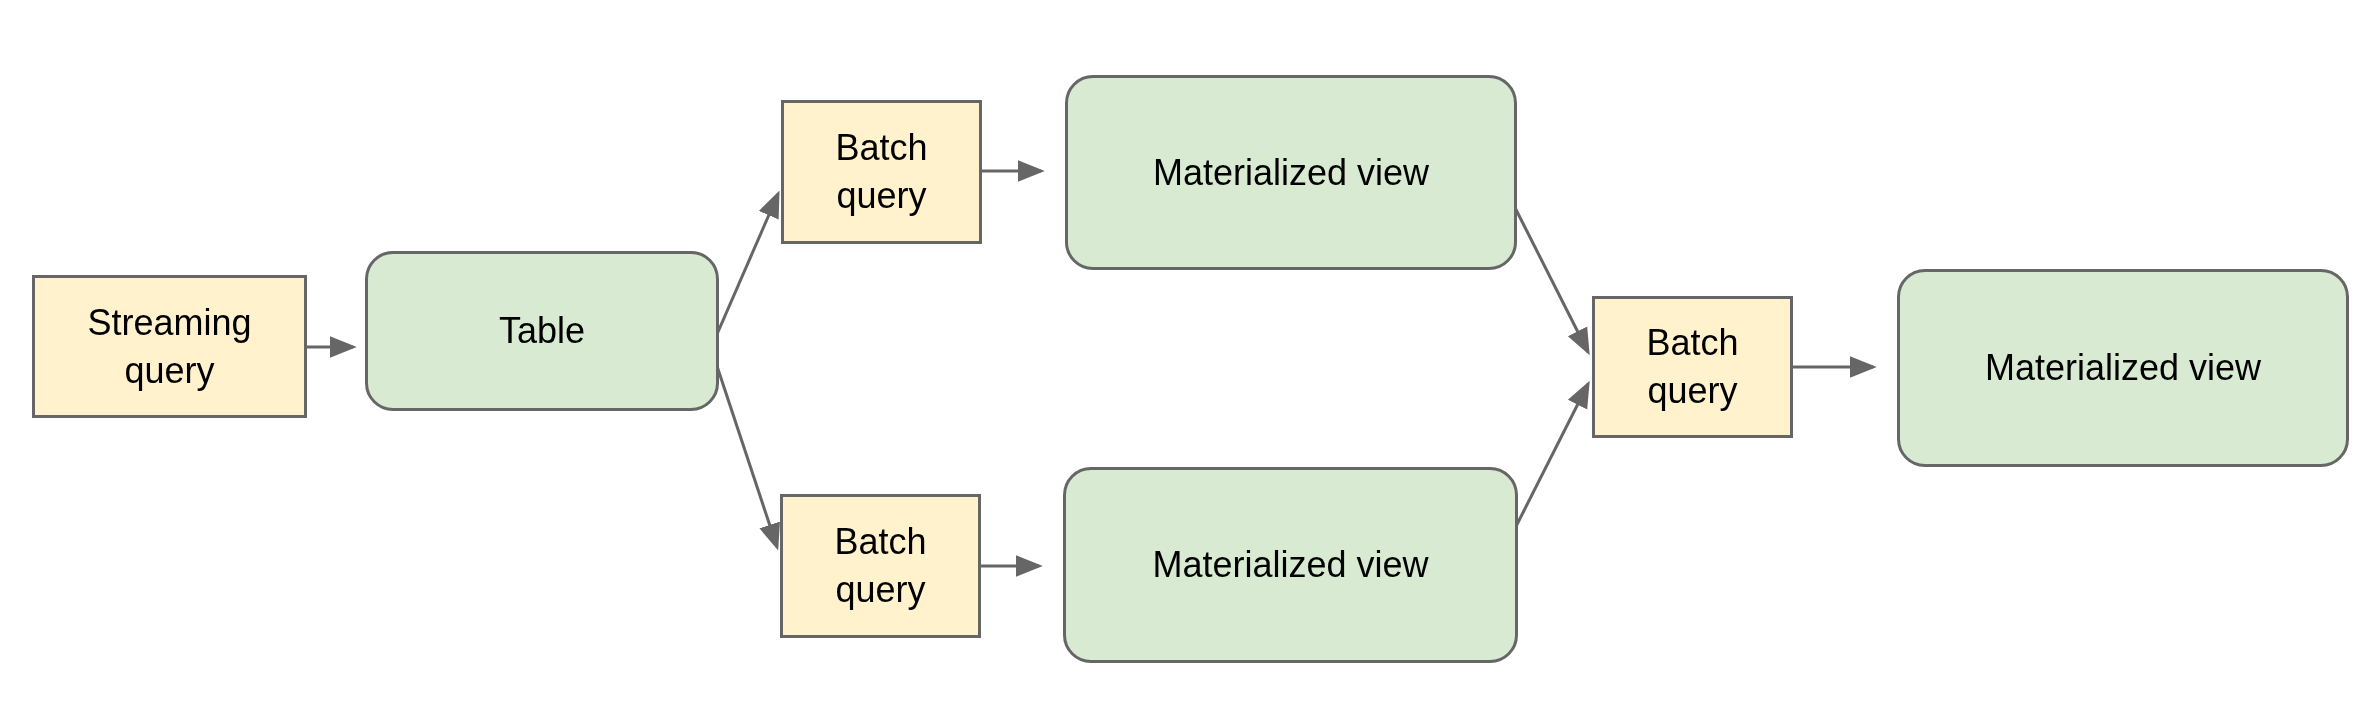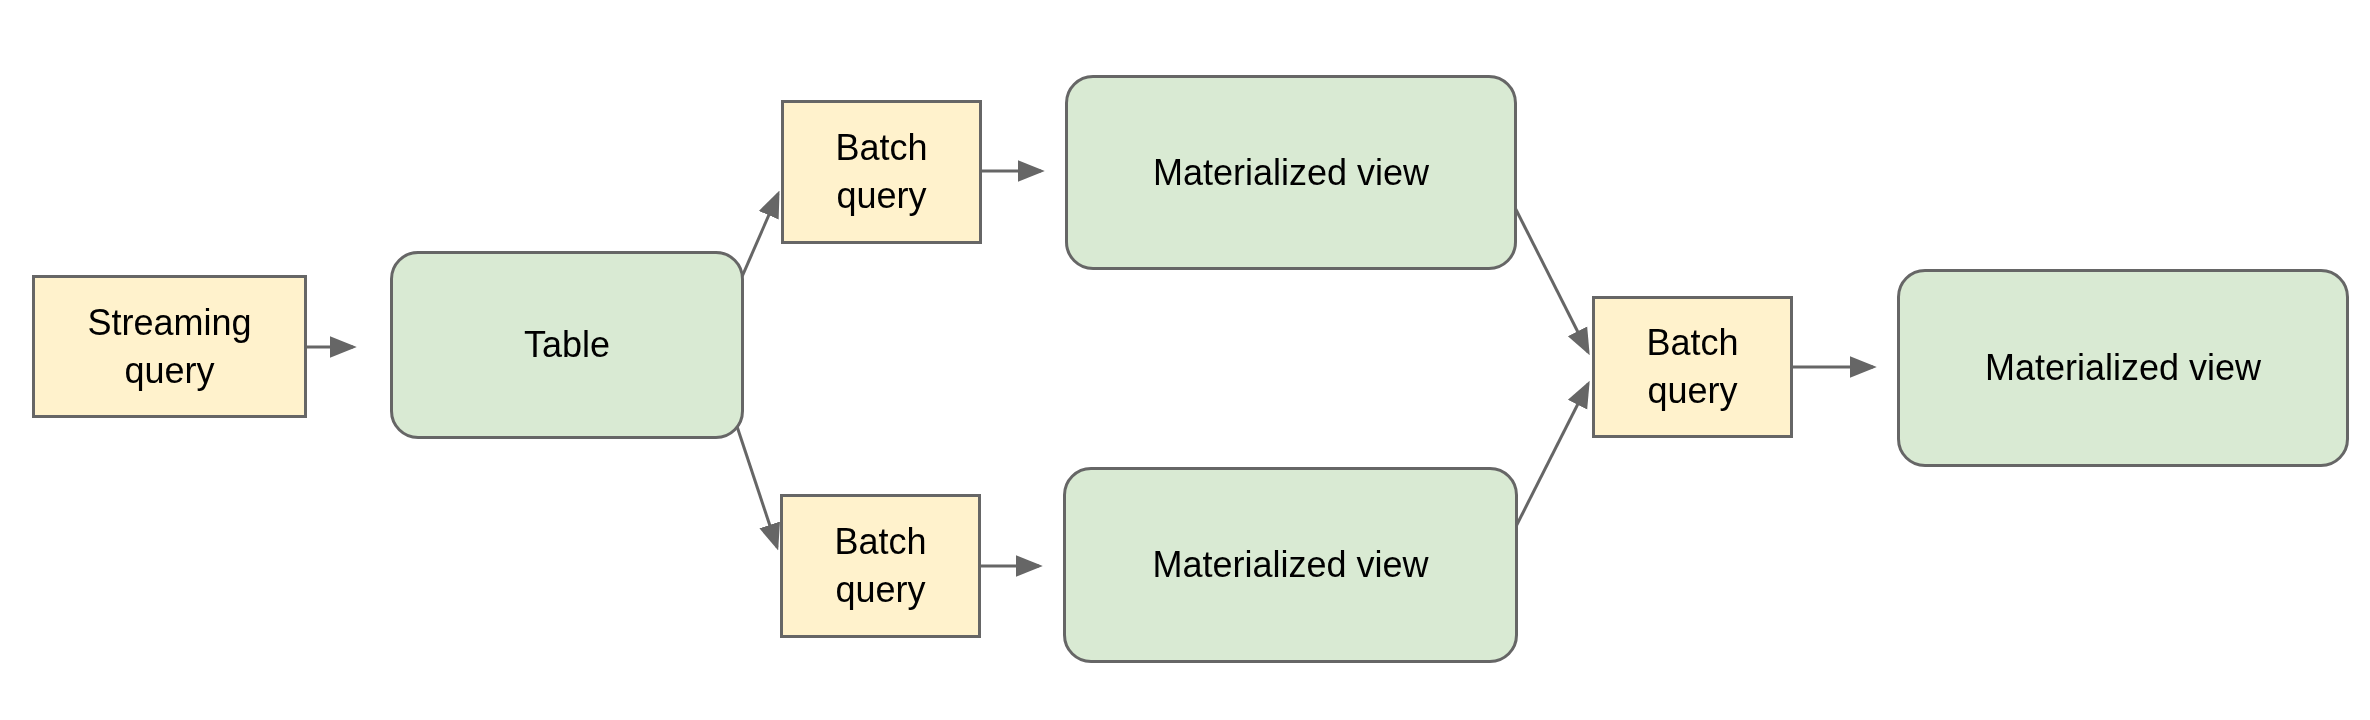--- a/index.html
+++ b/index.html
@@ -51,21 +51,21 @@
     line-height: 1.32;
     padding: 0 12px;
   }
   .node.round {
     background: var(--node-fill-green);
     border-radius: 28px;
     margin-left: 20px;
   }
   
   .n-streaming  { left: 32px;   top: 275px; width: 275px; height: 143px; justify-content: center; }
-  .n-table      { left: 370px;  top: 251px; width: 354px; height: 188px; }
+  .n-table      { left: 345px;  top: 251px; width: 354px; height: 160px; }
   .n-bq-top     { left: 781px;  top: 100px; width: 201px; height: 144px; }
   .n-mv-top     { left: 1045px; top: 75px;  width: 452px; height: 195px; }
   .n-bq-bottom  { left: 780px;  top: 494px; width: 201px; height: 144px; }
   .n-mv-bottom  { left: 1043px; top: 467px; width: 455px; height: 196px; }
   .n-bq-right   { left: 1592px; top: 296px; width: 201px; height: 142px; }
   .n-mv-right   { left: 1877px; top: 269px; width: 452px; height: 198px; }
 </style>
 </head>
 <body>
 

